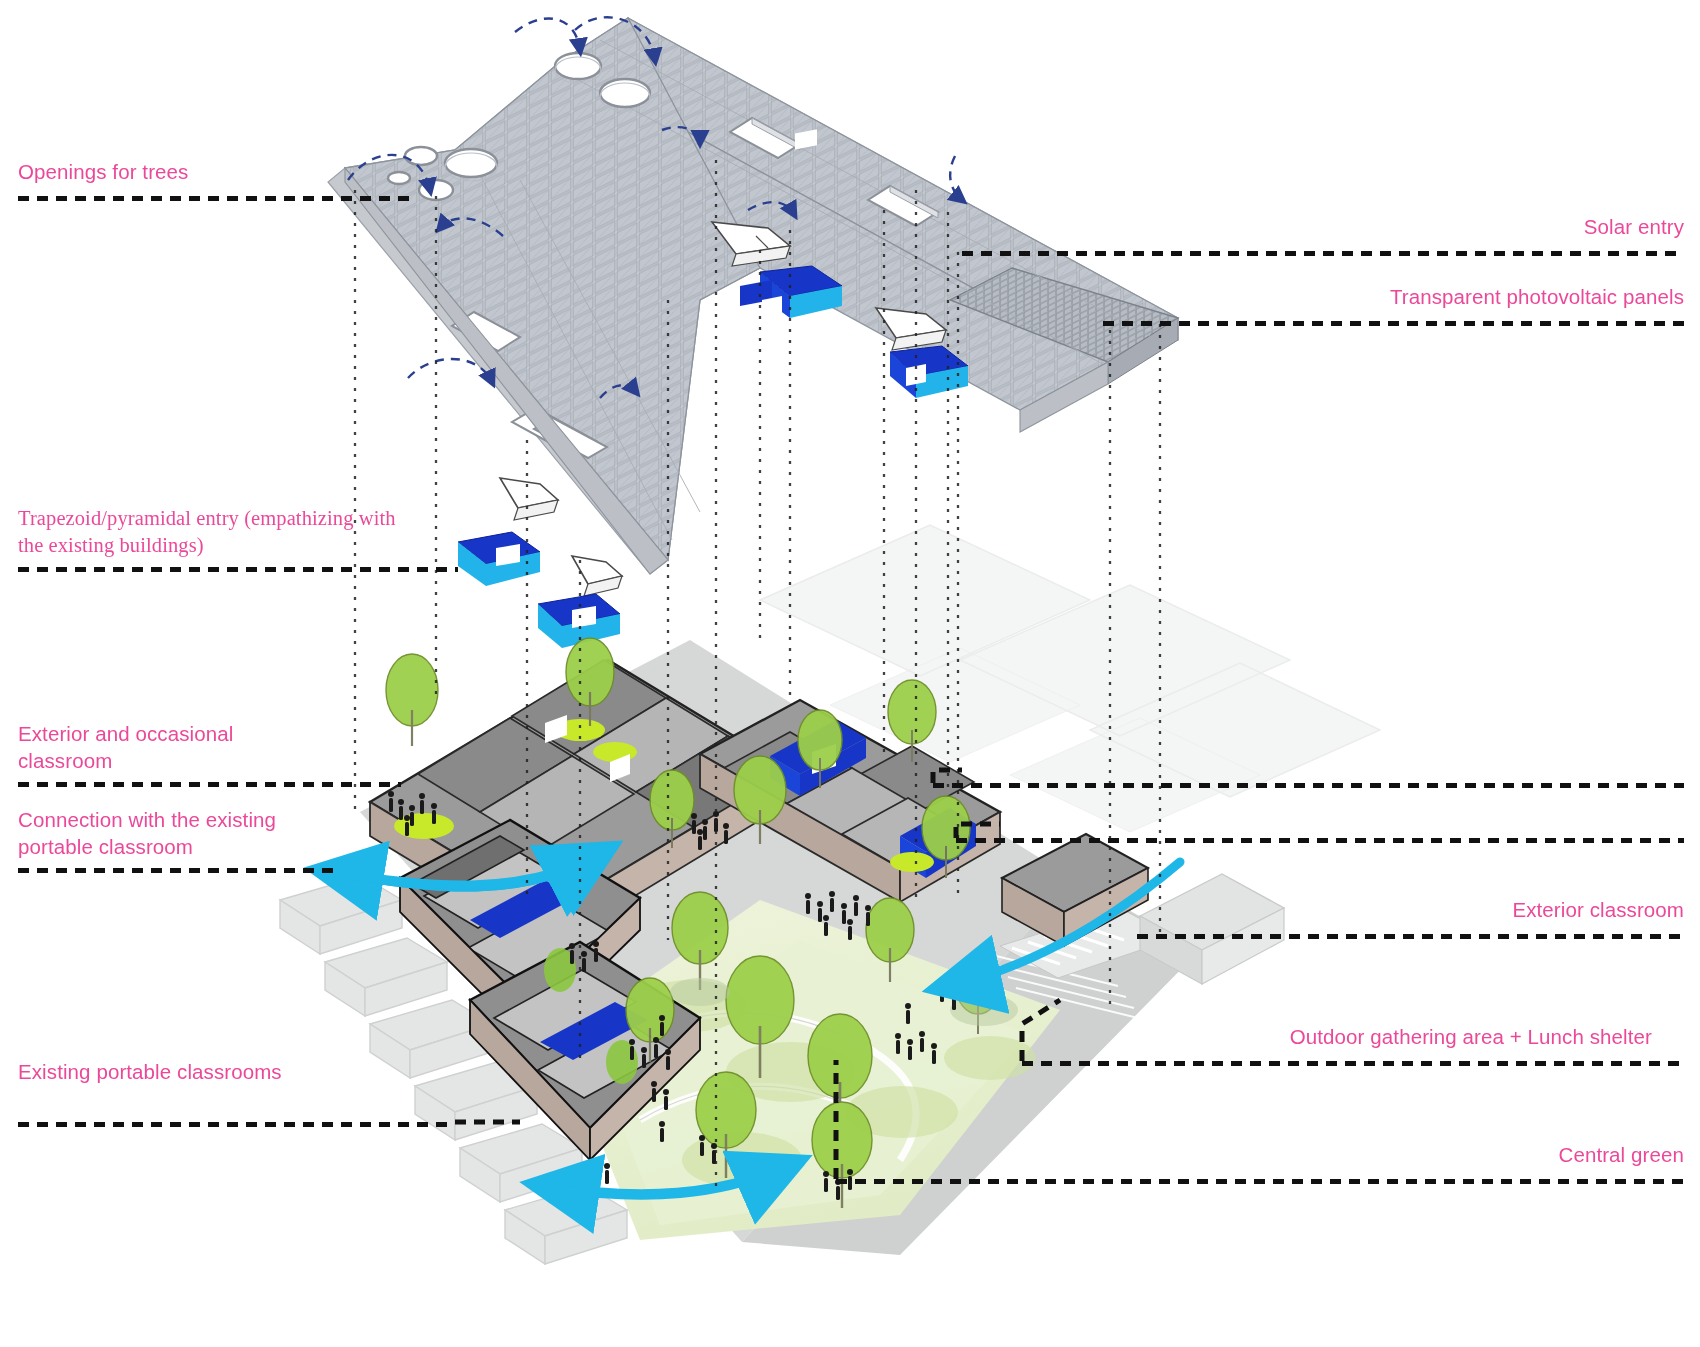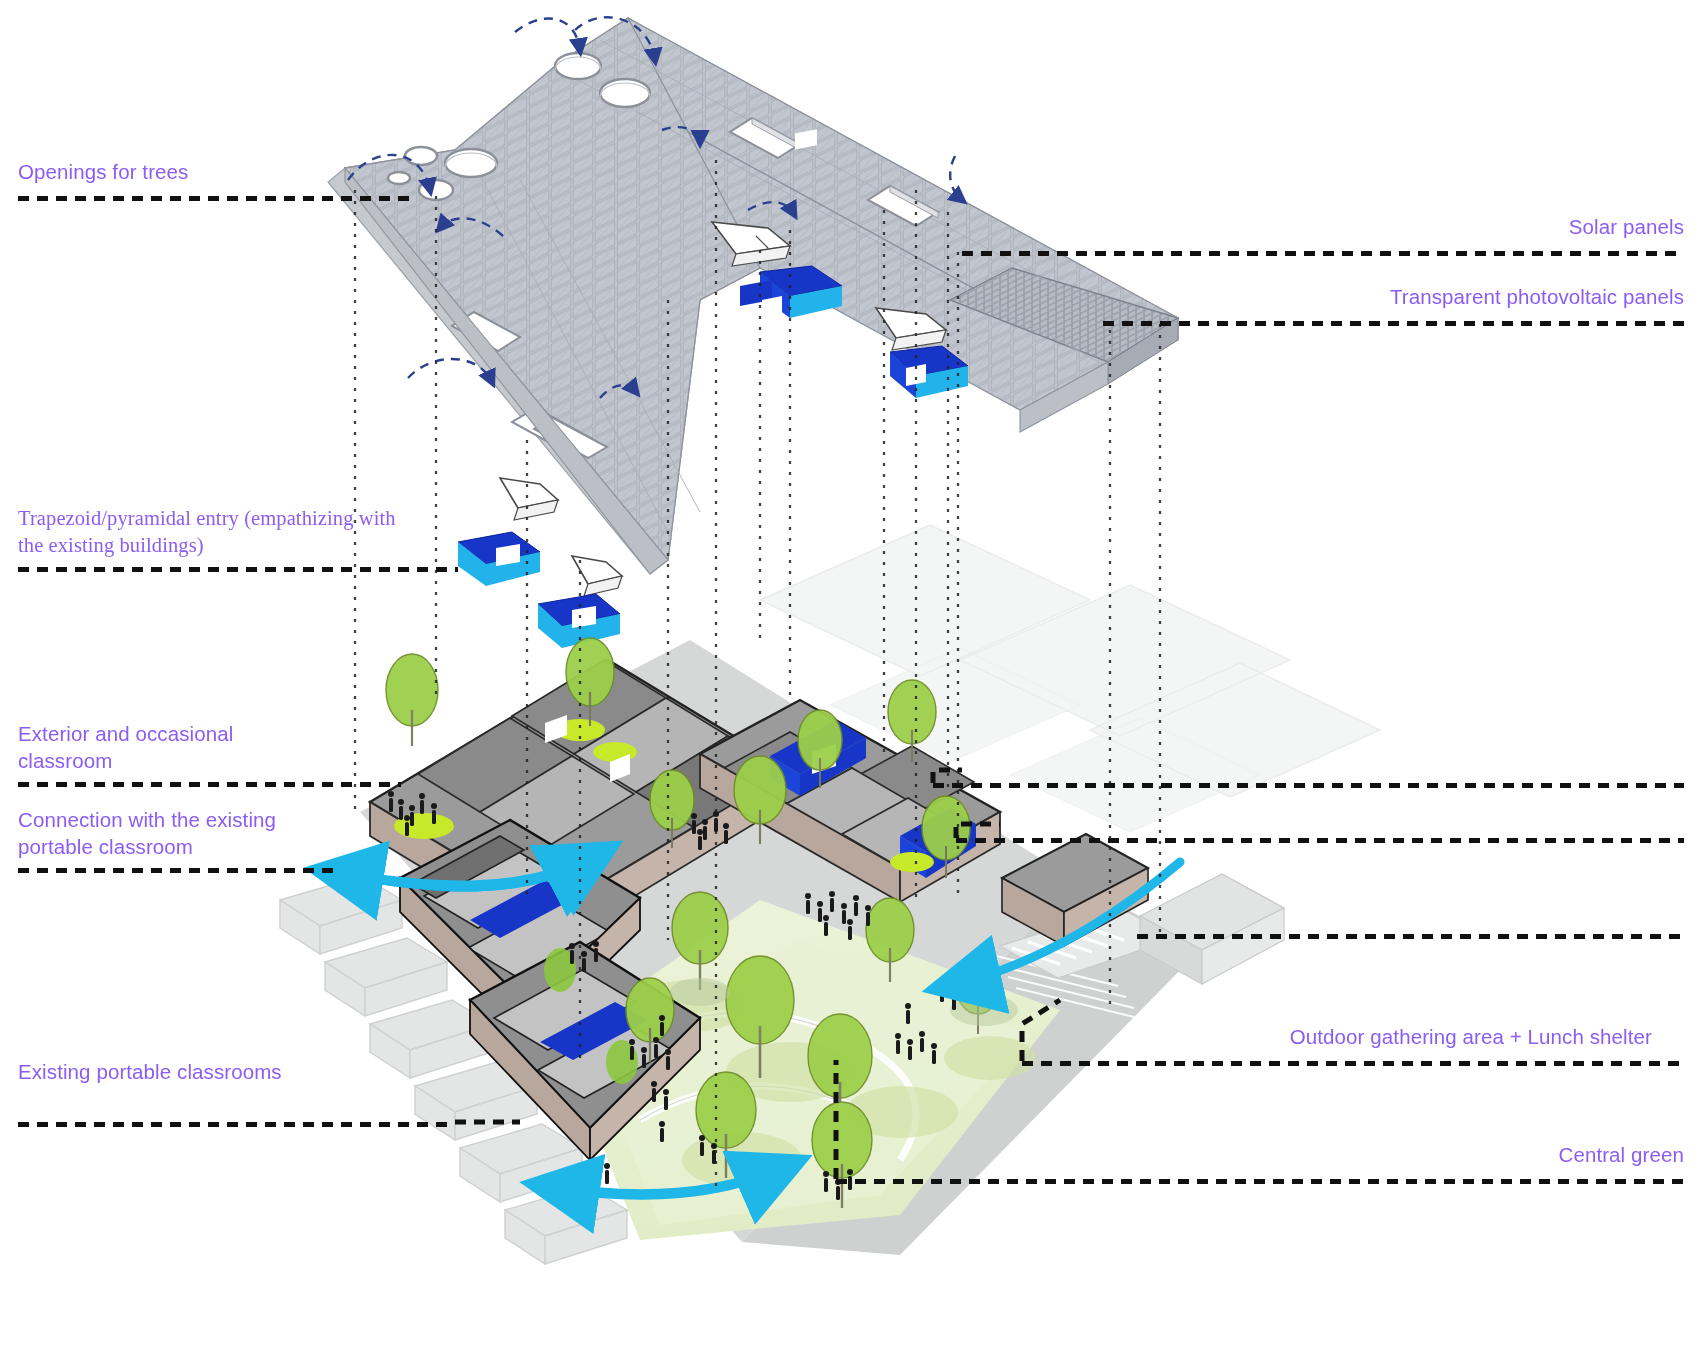--- a/index.html
+++ b/index.html
@@ -11,21 +11,21 @@
     overflow:hidden;
     position:relative;
   }
   #stage{position:relative;width:1700px;height:1347px;background:#fff;}
   #art{position:absolute;left:0;top:0;width:1700px;height:1347px;}
 
   .label{
     position:absolute;
     font-size:20.5px;
     line-height:27px;
-    color:#8b5cf6;
+    color:#ec4899;
     letter-spacing:0.1px;
     white-space:pre-line;
   }
   .label.left{text-align:left;}
   .label.right{text-align:right;}
 
   
   .leader{
     position:absolute;
     height:5px;
@@ -582,30 +582,31 @@
 classroom</div>
   <div class="leader" style="left:18px;top:782px;width:383px;"></div>
 
   <div class="label left" style="left:18px;top:806px;">Connection with the existing
 portable classroom</div>
   <div class="leader" style="left:18px;top:868px;width:320px;"></div>
 
   <div class="label left" style="left:18px;top:1028px;margin-top:30px;">Existing portable classrooms</div>
   <div class="leader" style="left:18px;top:1122px;width:437px;"></div>
 
-  <div class="label right" style="left:1372px;top:213px;width:312px;">Solar panels</div>
+  <div class="label right" style="left:1372px;top:213px;width:312px;">Solar entry</div>
   <div class="leader" style="left:962px;top:251px;width:722px;"></div>
 
   <div class="label right" style="left:1116px;top:283px;width:568px;">Transparent photovoltaic panels</div>
   <div class="leader" style="left:1103px;top:321px;width:581px;"></div>
 
   <div class="leader" style="left:933px;top:783px;width:751px;"></div>
 
   <div class="leader" style="left:956px;top:838px;width:728px;"></div>
 
+  <div class="label right" style="left:1284px;top:896px;width:400px;">Exterior classroom</div>
   <div class="leader" style="left:1137px;top:934px;width:547px;"></div>
 
   <div class="label right" style="left:1052px;top:1023px;width:600px;">Outdoor gathering area + Lunch shelter</div>
   <div class="leader" style="left:1022px;top:1061px;width:662px;"></div>
 
   <div class="label right" style="left:1284px;top:1141px;width:400px;">Central green</div>
   <div class="leader" style="left:836px;top:1179px;width:848px;"></div>
 
 </div>
 

